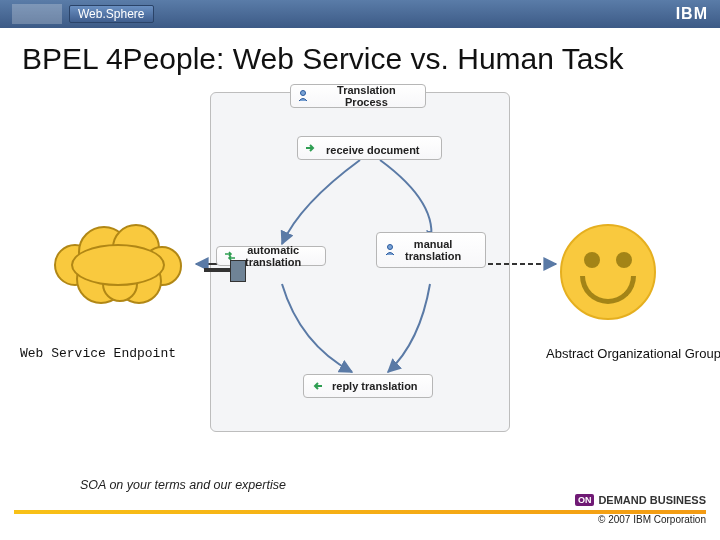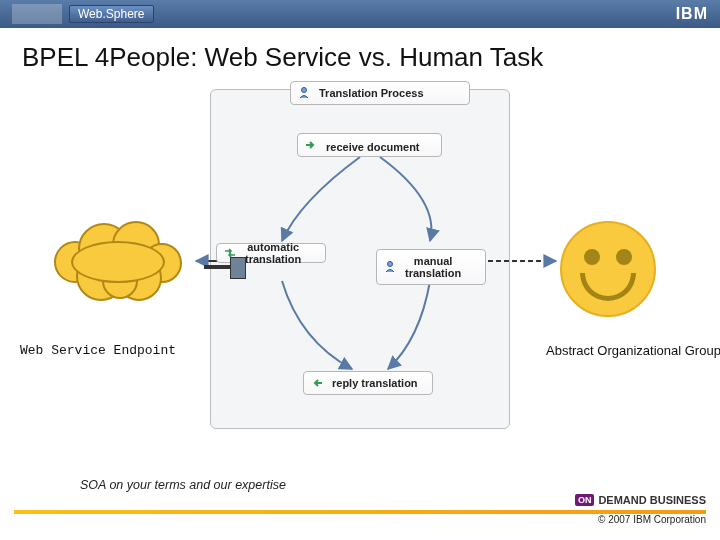--- a/index.html
+++ b/index.html
@@ -35,21 +35,21 @@
     color:#fff;
     border-radius: 2px;
   }
   .ibm-logo {
     font-weight: bold; font-size: 16px; letter-spacing: 1px;
     color:#fff;
     font-family: "Arial Black", Arial, sans-serif;
   }
   
   .title {
-    font-size: 26px;
+    font-size: 30px;
     font-weight: 400;
     color:#111;
     padding: 14px 22px 8px;
   }
   
   .canvas {
     position: relative;
     width: 720px;
     height: 400px;
   }
@@ -74,24 +74,24 @@
   }
   .node .icon {
     width: 16px; height:16px;
     display:flex;align-items:center;justify-content:center;
     font-size:12px;
   }
   .person-icon svg { display:block; }
   .arrow-icon svg { display:block; }
   .node-label { font-size: 11px; font-weight: bold; color:#222; line-height:1.1; text-align:center; }
   .node-label.two-line { white-space: pre-line; }
-  .node-process { left: 290px; top: 0px; width: 180px; height:24px; }
+  .node-process { left: 290px; top: 0px; width: 136px; height:24px; }
   .node-receive { left: 297px; top: 52px; width: 145px; align-items: flex-end; }
   .node-auto { left: 216px; top: 162px; width: 110px; height:20px; }
-  .node-manual { left: 376px; top: 168px; width: 110px; height:36px; }
+  .node-manual { left: 376px; top: 148px; width: 110px; height:36px; }
   .node-reply { left: 303px; top: 290px; width: 130px; }
 
   
   .cloud-group { position:absolute; left:54px; top:140px; }
   .cloud-body {
     position:relative; width:128px; height:78px;
   }
   .cloud-body div {
     position:absolute; background:#f9c93e; border:2px solid #b18715;
     border-radius:50%;

